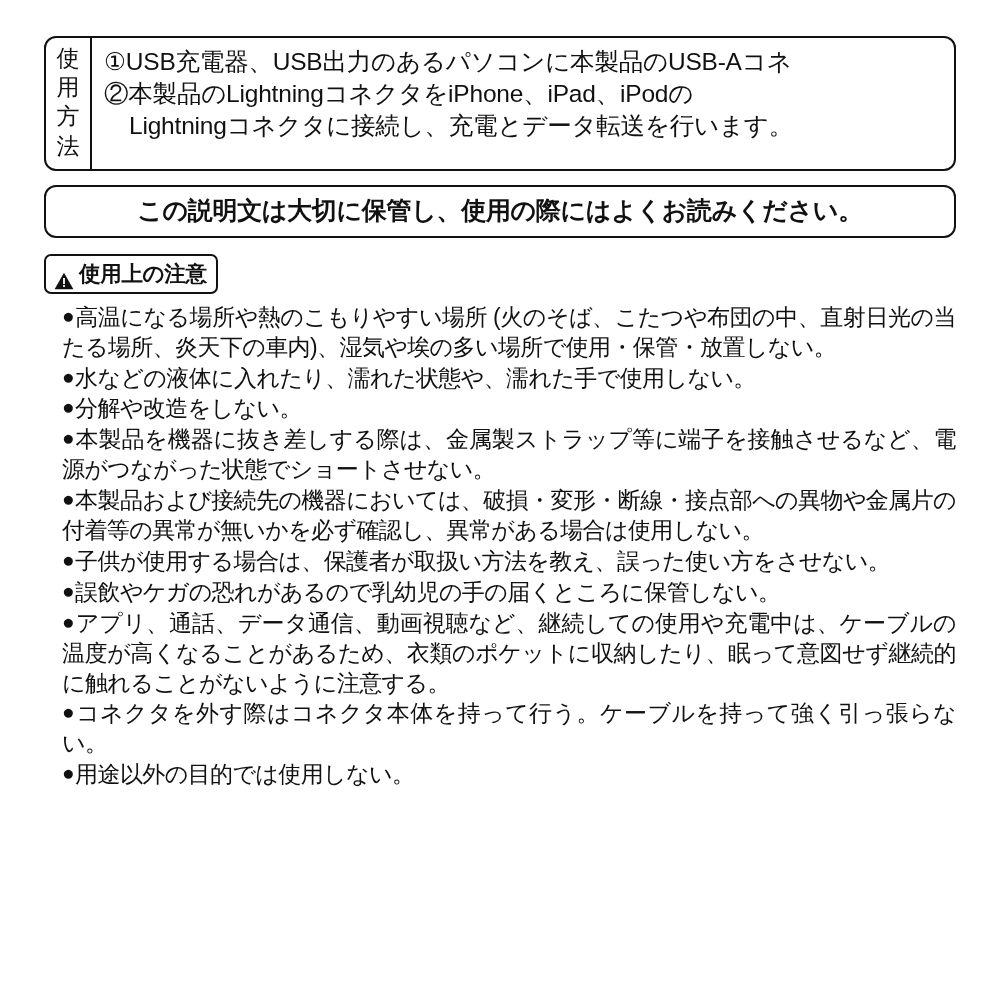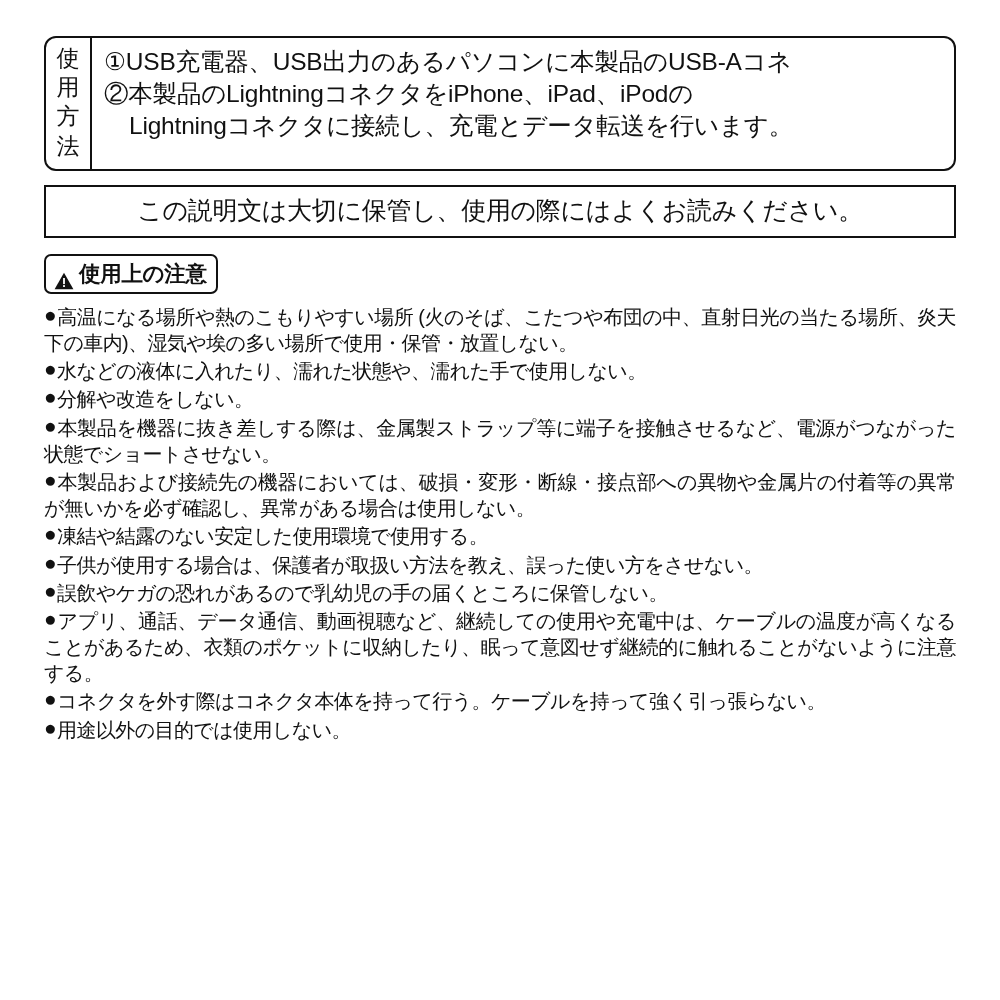--- a/index.html
+++ b/index.html
@@ -58,26 +58,26 @@
   }
   .usage-item .cont {
     display: block;
     padding-left: 25px;
   }
 
   
   .keep-box {
     margin-top: 14px;
     border: 2px solid #111;
-    border-radius: 0;
+    border-radius: 12px;
     box-sizing: border-box;
     text-align: center;
     padding: 7px 0 9px 0;
     font-size: 25px;
-    font-weight: 400;
+    font-weight: 700;
     letter-spacing: -0.3px;
   }
 
   
   .caution-head {
     margin-top: 16px;
     display: inline-flex;
     align-items: flex-end;
     gap: 5px;
     border: 2px solid #111;
@@ -93,26 +93,27 @@
     height: 18px;
     position: relative;
     top: 1px;
   }
 
   
   .notes {
     margin-top: 9px;
   }
   .note {
-    font-size: 20px;
+    font-size: 23px;
     line-height: 1.30;
     letter-spacing: -0.6px;
     margin-bottom: 1px;
     text-align: justify;
     text-justify: inter-character;
+    margin-left: 18px;
   }
   .note::before {
     content: "\25CF";
     font-size: 21px;
     position: relative;
     top: -2px;
     margin-right: 1px;
   }
 </style>
 </head>
@@ -154,21 +155,20 @@
     <span>使用上の注意</span>
   </div>
 
   
   <div class="notes">
     <div class="note">高温になる場所や熱のこもりやすい場所 (火のそば、こたつや布団の中、直射日光の当たる場所、炎天下の車内)、湿気や埃の多い場所で使用・保管・放置しない。</div>
     <div class="note">水などの液体に入れたり、濡れた状態や、濡れた手で使用しない。</div>
     <div class="note">分解や改造をしない。</div>
     <div class="note">本製品を機器に抜き差しする際は、金属製ストラップ等に端子を接触させるなど、電源がつながった状態でショートさせない。</div>
     <div class="note">本製品および接続先の機器においては、破損・変形・断線・接点部への異物や金属片の付着等の異常が無いかを必ず確認し、異常がある場合は使用しない。</div>
-    <div class="note">凍結や結露のない安定した使用環境で使用する。</div>
     <div class="note">子供が使用する場合は、保護者が取扱い方法を教え、誤った使い方をさせない。</div>
     <div class="note">誤飲やケガの恐れがあるので乳幼児の手の届くところに保管しない。</div>
     <div class="note">アプリ、通話、データ通信、動画視聴など、継続しての使用や充電中は、ケーブルの温度が高くなることがあるため、衣類のポケットに収納したり、眠って意図せず継続的に触れることがないように注意する。</div>
     <div class="note">コネクタを外す際はコネクタ本体を持って行う。ケーブルを持って強く引っ張らない。</div>
     <div class="note">用途以外の目的では使用しない。</div>
   </div>
 
 </div>
 
 </body></html>

